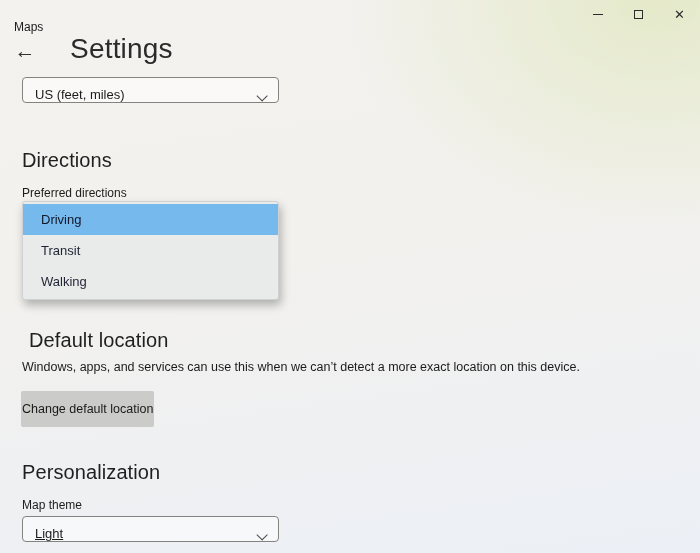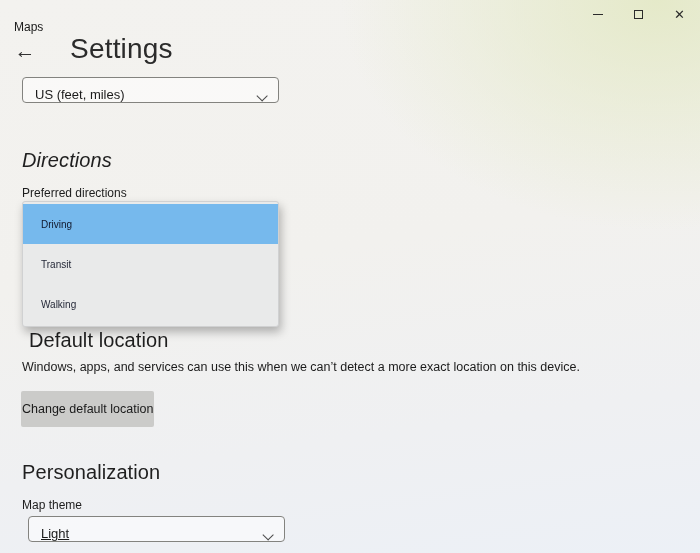--- a/index.html
+++ b/index.html
@@ -54,37 +54,37 @@
     position: absolute;
     width: 257px; height: 26px;
     border: 1px solid #83837f;
     border-radius: 4px;
     background: rgba(255,255,255,0.55);
     display: flex; align-items: flex-end;
     padding: 0 10px 0 12px;
     font-size: 13px; color: #1b1b1b;
   }
   .combo-units { left: 22px; top: 77px; }
-  .combo-theme { left: 28px; top: 516px; text-decoration: underline; }
+  .combo-theme { left: 22px; top: 516px; text-decoration: underline; }
   .combo-value { flex: 1; white-space: nowrap; overflow: hidden; }
   .chevron {
     width: 8px; height: 8px;
     border-right: 1.2px solid #4a4a4a;
     border-bottom: 1.2px solid #4a4a4a;
     transform: rotate(45deg) translateY(-3px);
     margin-right: 4px;
   }
 
   
   .section-heading {
     position: absolute; left: 22px;
     font-size: 20px; font-weight: 400; color: #1f1f1f;
     letter-spacing: 0.1px;
   }
-  .h-directions { top: 149px; font-style: italic; }
+  .h-directions { top: 149px; }
   .h-default-location { top: 329px; margin-left: 7px; }
   .h-personalization { top: 461px; }
   .field-label {
     position: absolute; left: 22px;
     font-size: 12px; color: #1c1c1c;
   }
   .l-preferred { top: 186px; }
   .l-maptheme { top: 498px; }
 
   
@@ -92,24 +92,24 @@
     position: absolute; left: 22px; top: 201px;
     width: 257px;
     background: #e9eaea;
     border: 1px solid #d0d1d2;
     border-radius: 3px;
     padding: 2px 0;
     box-shadow: 2px 5px 10px rgba(0,0,0,0.28);
     z-index: 5;
   }
   .flyout-item {
-    height: 40px;
+    height: 31px;
     display: flex; align-items: center;
     padding-left: 18px;
-    font-size: 10px; color: #1f2333;
+    font-size: 13px; color: #1f2333;
     cursor: default;
   }
   .flyout-item.selected {
     background: #76b9ed;
     color: #10182c;
   }
 
   
   .section-desc {
     position: absolute; left: 22px; top: 360px;

